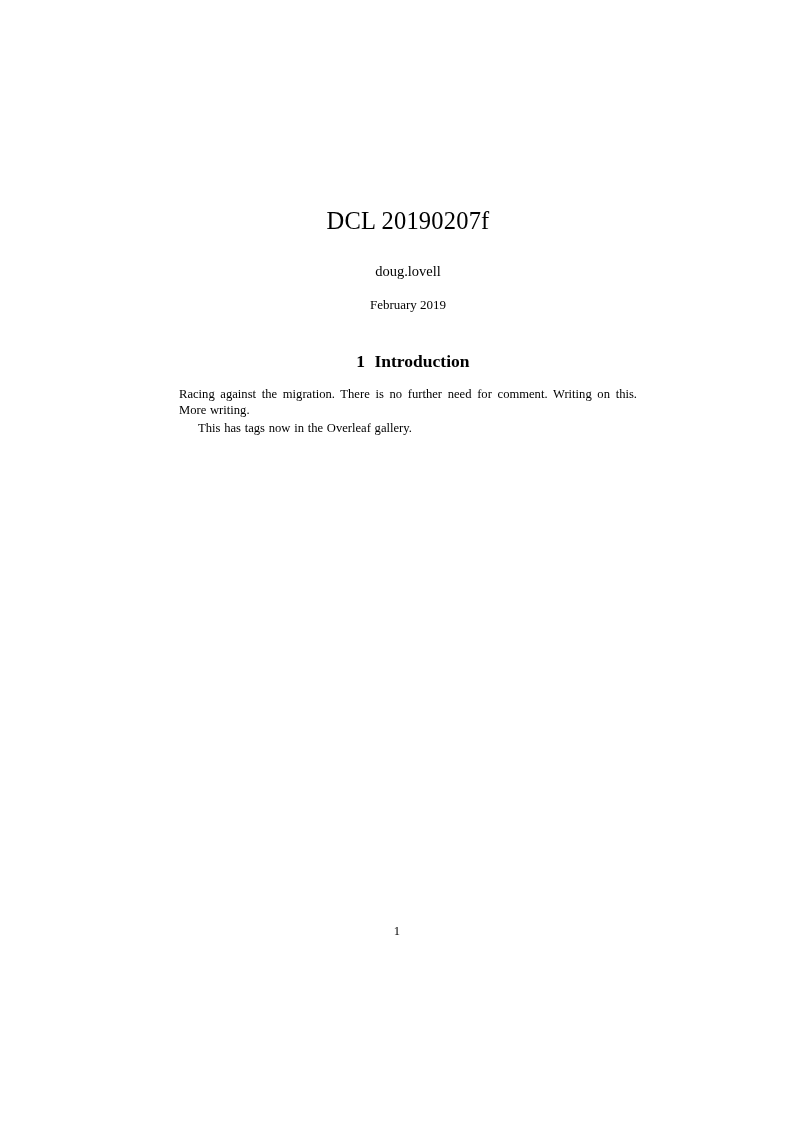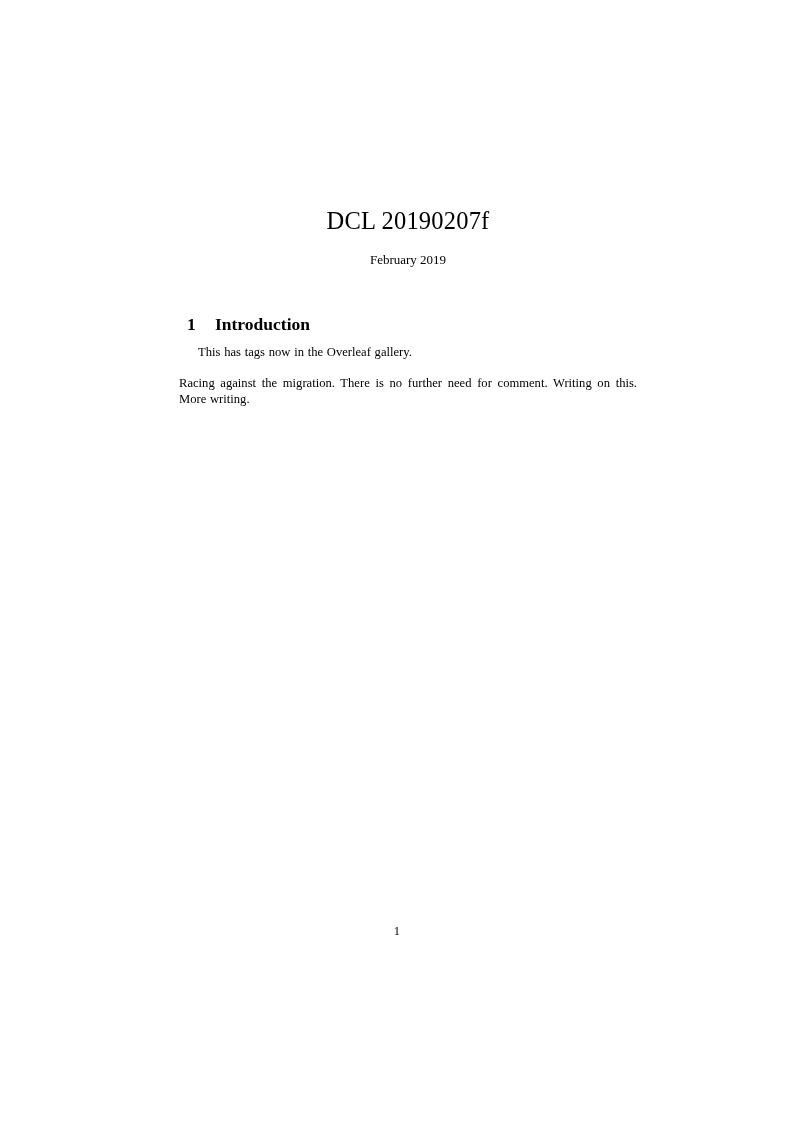--- a/index.html
+++ b/index.html
@@ -39,25 +39,25 @@
     font-size: 14.5px;
     text-align: center;
   }
   .doc-date {
     margin: 0;
     padding-top: 17px;
     font-size: 13px;
     text-align: center;
   }
   .section-heading {
-    margin: 8px;
+    margin: 0;
     padding-top: 38px;
     font-size: 17.5px;
     font-weight: bold;
-    text-align: left;
+    text-align: center;
   }
   .section-heading .sec-num {
     display: inline-block;
     min-width: 28px;
   }
   .body-par {
     margin: 0;
     padding-top: 15px;
     font-size: 12.6px;
     line-height: 1.27;
@@ -79,27 +79,28 @@
   }
 </style>
 </head>
 <body>
 
 <div class="page">
   <div class="content">
 
     <h1 class="doc-title">DCL 20190207f</h1>
 
+    <p class="doc-author">doug.lovell</p>
 
     <p class="doc-date">February 2019</p>
 
     <h2 class="section-heading">
       <span class="sec-num">1</span><span>Introduction</span>
     </h2>
 
+    <p class="body-par">Racing against the migration. There is no further need for comment. Writing on this. More writing.</p>
+
     <p class="body-par indented">This has tags now in the Overleaf gallery.</p>
-
-    <p class="body-par">Racing against the migration. There is no further need for comment. Writing on this. More writing.</p>
 
   </div>
 
   <div class="page-number">1</div>
 </div>
 
 </body></html>

